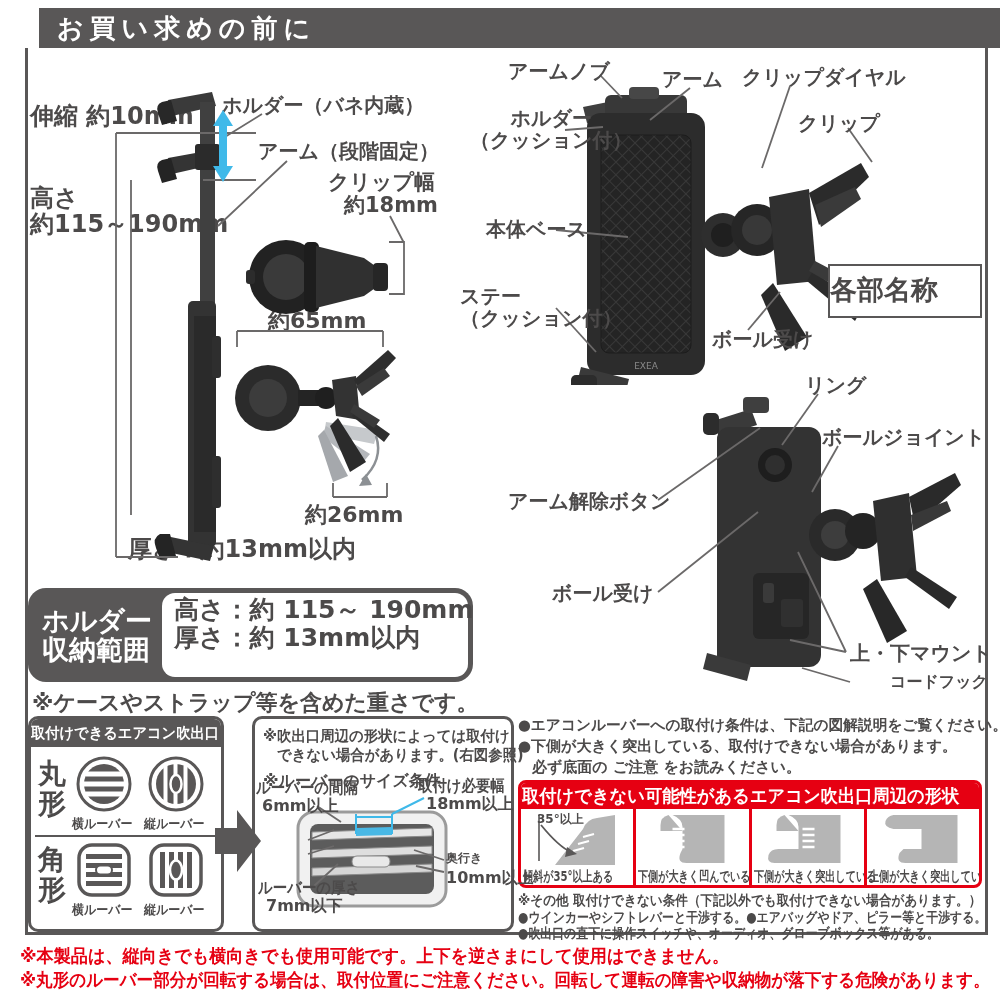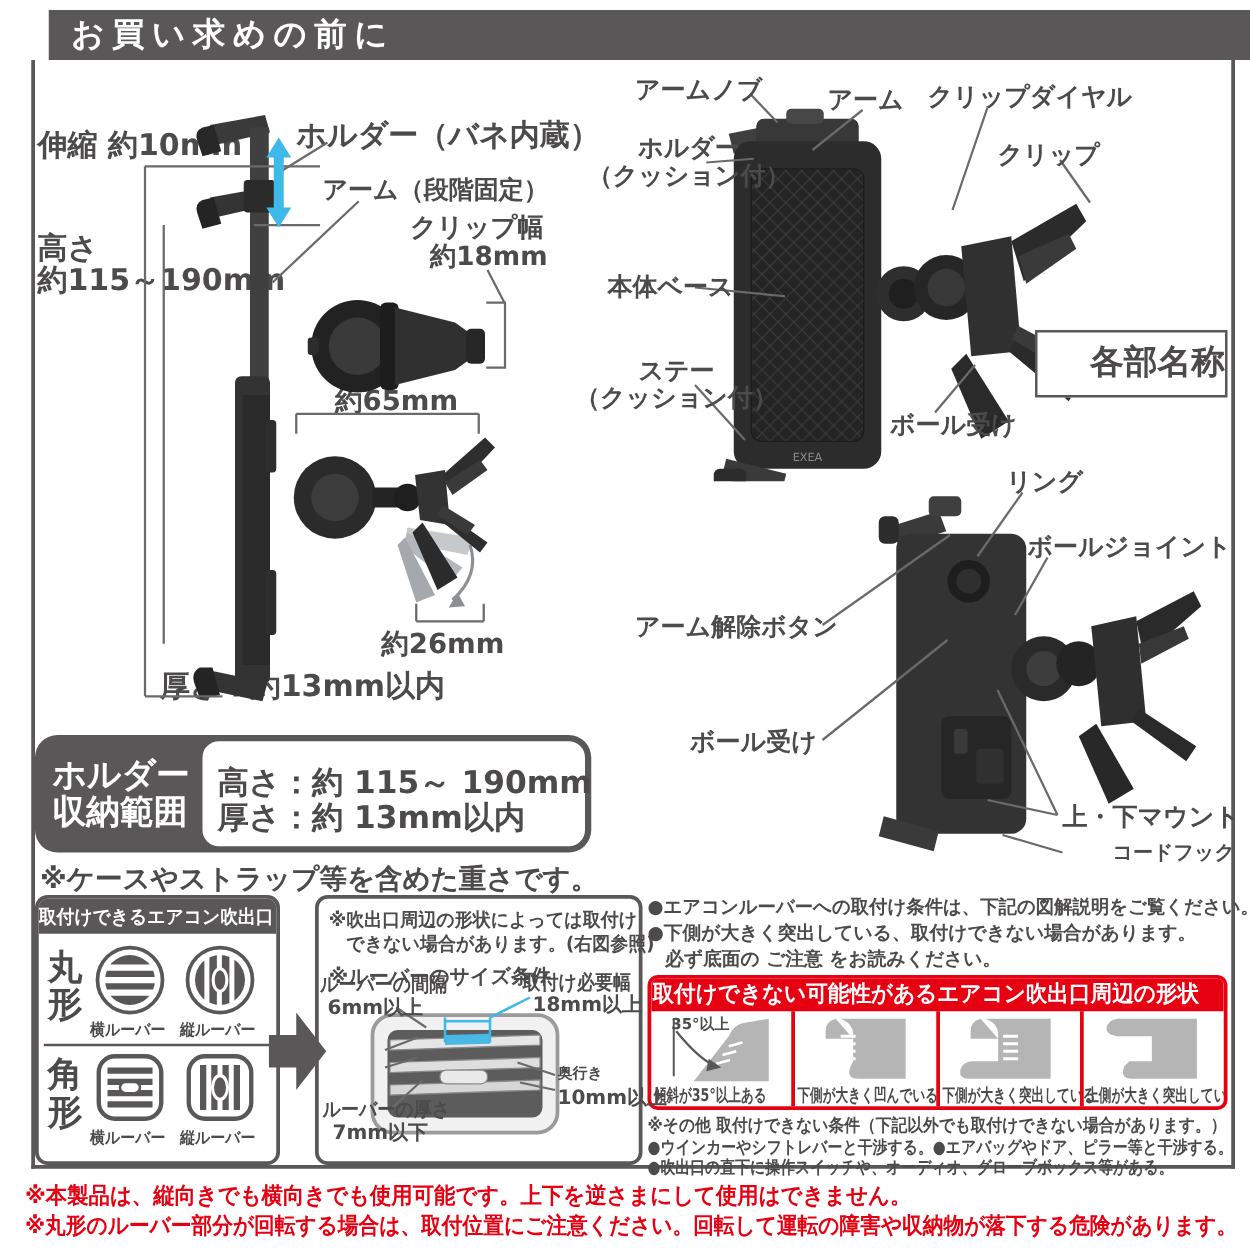--- a/index.html
+++ b/index.html
@@ -7,32 +7,32 @@
        font-family:"DejaVu Sans","Liberation Sans",sans-serif;color:#4c4a4a;overflow:hidden}
   .a{position:absolute}
   .b{font-weight:bold}
   .nw{white-space:nowrap}
   .ib{display:inline-block;transform-origin:left top}
   .lead{line-height:1.08}
   svg{display:block}
   .hdr{background:#595757;color:#fff;line-height:40px;letter-spacing:6px;font-size:26px;font-weight:bold;padding-left:18px;box-sizing:border-box}
   .mainbox{border-left:3px solid #595757;border-right:3px solid #595757;border-bottom:3px solid #595757;box-sizing:border-box}
   .specbox{background:#595757;border-radius:18px}
-  .specwhite{position:absolute;left:134px;top:5px;right:5px;bottom:5px;background:#fff;border-radius:13px;padding:19px 0 0 12px;box-sizing:border-box}
+  .specwhite{position:absolute;left:134px;top:5px;right:5px;bottom:5px;background:#fff;border-radius:13px;padding:3px 0 0 12px;box-sizing:border-box}
   .specrow{font-size:25px;font-weight:bold;color:#4c4a4a;line-height:28px;white-space:nowrap}
   .ventbox{border:3px solid #595757;border-radius:10px;background:#fff;box-sizing:border-box;overflow:hidden}
   .ventbox .vb-hdr{background:#595757;color:#fff;font-size:15px;font-weight:bold;text-align:center;line-height:28px;white-space:nowrap}
   .lvbox{border:3px solid #595757;border-radius:10px;background:#fff;box-sizing:border-box}
   .redbox{border:3px solid #e60012;border-radius:8px;background:#fff;box-sizing:border-box;overflow:hidden}
   .redbox .rb-hdr{background:#e60012;color:#fff;font-weight:bold;font-size:18px;text-align:center;line-height:26px;white-space:nowrap}
   .panels{display:flex;height:78px}
   .panel{flex:1;position:relative;border-left:3px solid #e60012}
   .panel:first-child{border-left:none}
   .pcap{position:absolute;left:2px;bottom:1px;font-size:14px;font-weight:bold;color:#4c4a4a;white-space:nowrap;transform:scaleX(.72);transform-origin:left bottom}
-  .kbox{border:2px solid #595757;text-align:right;font-weight:bold;font-size:27px;line-height:48px;color:#4c4a4a}
+  .kbox{border:2px solid #595757;text-align:left;font-weight:bold;font-size:27px;line-height:48px;color:#4c4a4a}
   .red{color:#e60012}
 </style>
 </head>
 <body>
 
 <div class="a hdr" style="left:39px;top:8px;width:981px;height:40px">
   <span>お買い求めの前に</span>
 </div>
 <div class="a mainbox" style="left:25px;top:48px;width:963px;height:887px"></div>
 
@@ -76,21 +76,21 @@
   </g>
 
   <g>
     <rect x="219" y="124" width="8" height="44" fill="#3fb9e9"></rect>
     <polygon points="223,110 233,126 213,126" fill="#3fb9e9"></polygon>
     <polygon points="223,182 233,166 213,166" fill="#3fb9e9"></polygon>
   </g>
 </svg>
 
 <div class="a b nw" style="left:30px;top:100px;font-size:24px">伸縮 約10mm</div>
-<div class="a b nw" style="left:237px;top:92px;font-size:24px">ホルダー（バネ内蔵）</div>
+<div class="a b nw" style="left:222px;top:92px;font-size:20px">ホルダー（バネ内蔵）</div>
 <div class="a b nw" style="left:258px;top:138px;font-size:20px">アーム（段階固定）</div>
 <div class="a b nw lead" style="left:30px;top:186px;font-size:24px">
   <span>高さ</span><br>
   <span>約115～190mm</span>
 </div>
 <div class="a b nw" style="left:328px;top:168px;font-size:21px">クリップ幅</div>
 <div class="a b nw" style="left:344px;top:191px;font-size:21px">約18mm</div>
 <div class="a b nw" style="left:268px;top:306px;font-size:22px">約65mm</div>
 <div class="a b nw" style="left:305px;top:500px;font-size:22px">約26mm</div>
 <div class="a b nw" style="left:128px;top:533px;font-size:24px">厚さ：約13mm以内</div>
@@ -200,21 +200,21 @@
 
 <div class="a b nw" style="left:508px;top:58px;font-size:20px;z-index:6">アームノブ</div>
 <div class="a b nw" style="left:662px;top:66px;font-size:20px;z-index:6">アーム</div>
 <div class="a b nw" style="left:742px;top:64px;font-size:20px;z-index:6">クリップダイヤル</div>
 <div class="a b lead" style="left:470px;top:108px;font-size:20px;text-align:center;z-index:6">
   <span>ホルダー</span><br>
   <span>（クッション付）</span>
 </div>
 <div class="a b nw" style="left:798px;top:110px;font-size:20px;z-index:6">クリップ</div>
 <div class="a b nw" style="left:486px;top:216px;font-size:20px;z-index:6">本体ベース</div>
-<div class="a b lead" style="left:460px;top:286px;font-size:20px;text-align:center;z-index:6">
+<div class="a b lead" style="left:460px;top:286px;font-size:20px;z-index:6">
   <span>ステー</span><br>
   <span>（クッション付）</span>
 </div>
 <div class="a b nw" style="left:712px;top:326px;font-size:20px;z-index:6">ボール受け</div>
 <div class="a kbox" style="left:828px;top:264px;width:150px;height:50px;background:#fff;z-index:6">各部名称</div>
 <div class="a b nw" style="left:805px;top:372px;font-size:20px;z-index:6">リング</div>
 <div class="a b nw" style="left:822px;top:424px;font-size:20px;z-index:6">ボールジョイント</div>
 <div class="a b nw" style="left:508px;top:488px;font-size:20px;z-index:6">アーム解除ボタン</div>
 <div class="a b nw" style="left:552px;top:580px;font-size:20px;z-index:6">ボール受け</div>
 <div class="a b nw" style="left:850px;top:640px;font-size:20px;z-index:6">上・下マウント</div>

